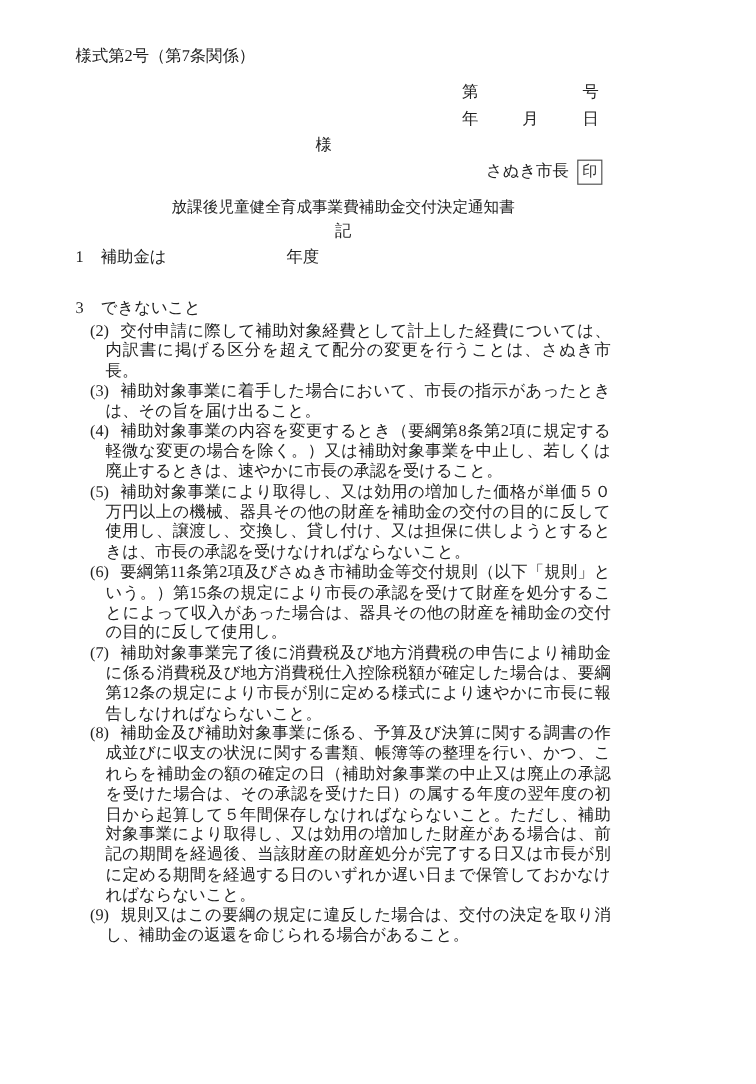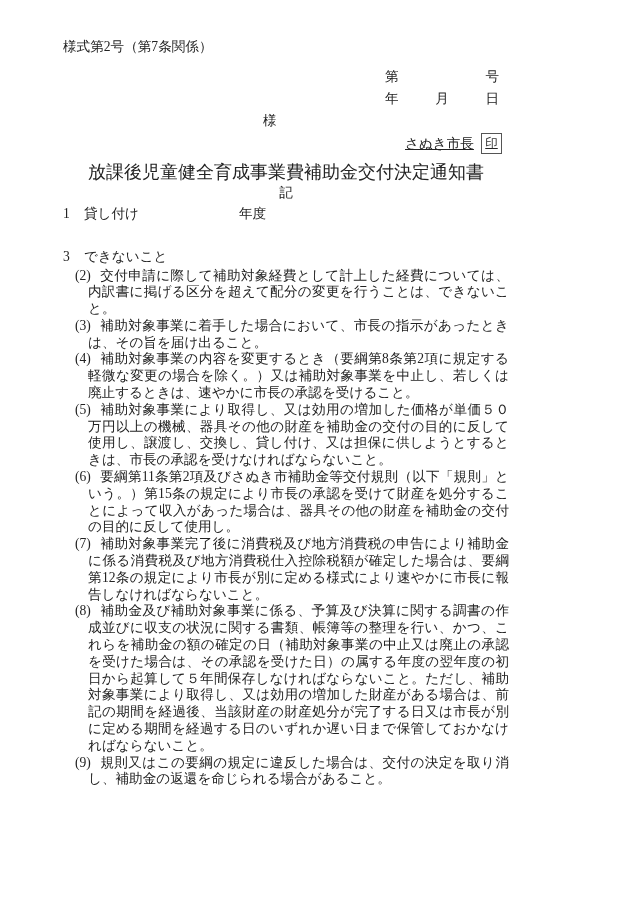--- a/index.html
+++ b/index.html
@@ -25,37 +25,36 @@
     margin-top: 10px;
   }
   .doc-meta .row {
     display: flex;
     justify-content: space-between;
     line-height: 22px;
   }
   .addressee-row { padding-left: 200px; line-height: 22px; }
   .sender-row {
     display: flex;
-    align-items: flex-end;
+    align-items: center;
     height: 22px;
-    text-decoration: underline;
   }
   .sender-name { margin-left: 342px; }
   .seal-box {
     width: 21px; height: 21px;
     border: 1px solid #555;
     display: flex; align-items: center; justify-content: center;
     font-size: 12.5px;
     margin-left: auto;
     margin-right: 7px;
     color: #333;
   }
   .doc-title {
     text-align: center;
-    font-size: 18px;
+    font-size: 13px;
     line-height: 21px;
     margin-top: 8px;
   }
   .para {
     margin-top: 13px;
     text-align: justify;
     line-height: 20.5px;
   }
   .record-heading { text-align: center; line-height: 20.5px; }
   .item { text-align: justify; }
@@ -114,31 +113,31 @@
     <span class="sender-name">さぬき市長</span>
     <span class="seal-box">印</span>
   </div>
 
   <div class="doc-title">放課後児童健全育成事業費補助金交付決定通知書</div>
 
 
   <div class="record-heading">記</div>
 
   <div class="item item-1">
-    <span class="num">1</span><span>貸し付け</span><span class="item-value">年度</span>
+    <span class="num">1</span><span>補助金は</span><span class="item-value">年度</span>
   </div>
 
 
   <div class="item item-3">
     <span class="num">3</span><span>できないこと</span>
   </div>
 
   <div class="conditions">
 
-    <div class="sub"><span class="marker">(2)</span><span>交付申請に際して補助対象経費として計上した経費については、内訳書に掲げる区分を超えて配分の変更を行うことは、できないこと。</span></div>
+    <div class="sub"><span class="marker">(2)</span><span>交付申請に際して補助対象経費として計上した経費については、内訳書に掲げる区分を超えて配分の変更を行うことは、さぬき市長。</span></div>
 
     <div class="sub"><span class="marker">(3)</span><span>補助対象事業に着手した場合において、市長の指示があったときは、その旨を届け出ること。</span></div>
 
     <div class="sub"><span class="marker">(4)</span><span>補助対象事業の内容を変更するとき（要綱第8条第2項に規定する軽微な変更の場合を除く。）又は補助対象事業を中止し、若しくは廃止するときは、速やかに市長の承認を受けること。</span></div>
 
     <div class="sub"><span class="marker">(5)</span><span>補助対象事業により取得し、又は効用の増加した価格が単価５０万円以上の機械、器具その他の財産を補助金の交付の目的に反して使用し、譲渡し、交換し、貸し付け、又は担保に供しようとするときは、市長の承認を受けなければならないこと。</span></div>
 
     <div class="sub"><span class="marker">(6)</span><span>要綱第11条第2項及びさぬき市補助金等交付規則（以下「規則」という。）第15条の規定により市長の承認を受けて財産を処分することによって収入があった場合は、器具その他の財産を補助金の交付の目的に反して使用し。</span></div>
 
     <div class="sub"><span class="marker">(7)</span><span>補助対象事業完了後に消費税及び地方消費税の申告により補助金に係る消費税及び地方消費税仕入控除税額が確定した場合は、要綱第12条の規定により市長が別に定める様式により速やかに市長に報告しなければならないこと。</span></div>

